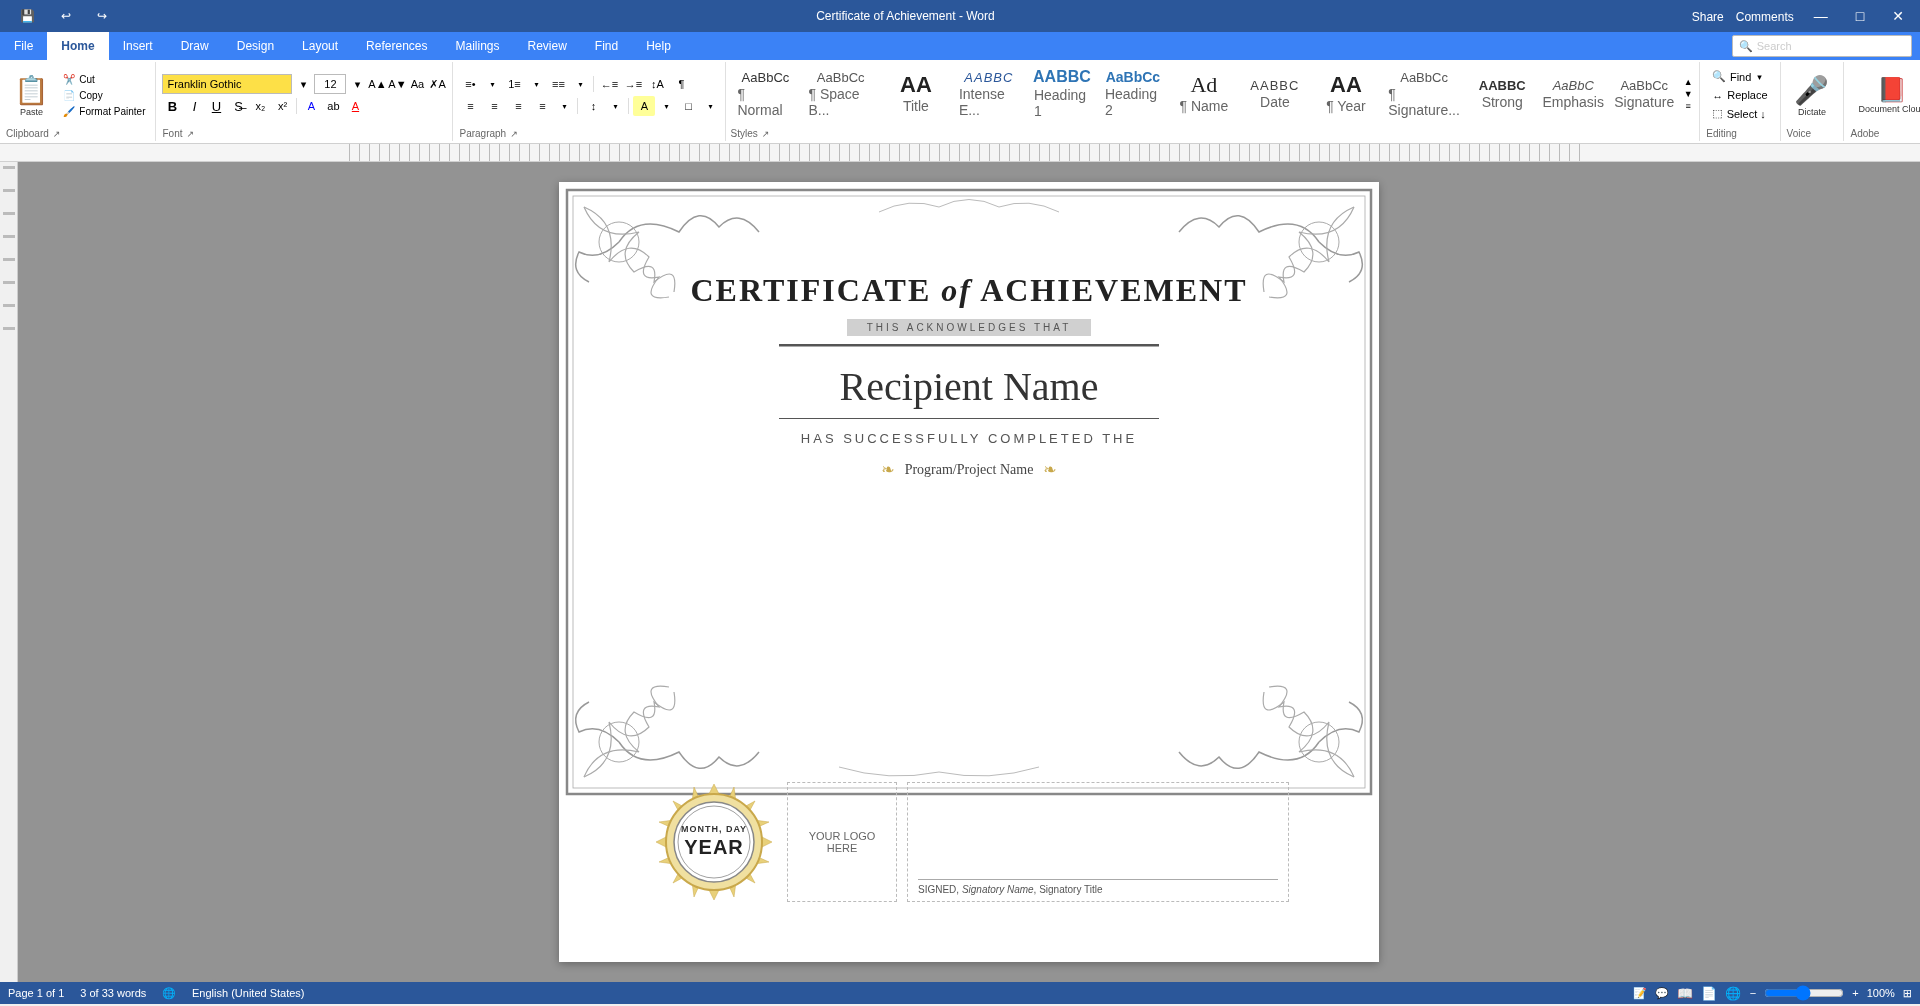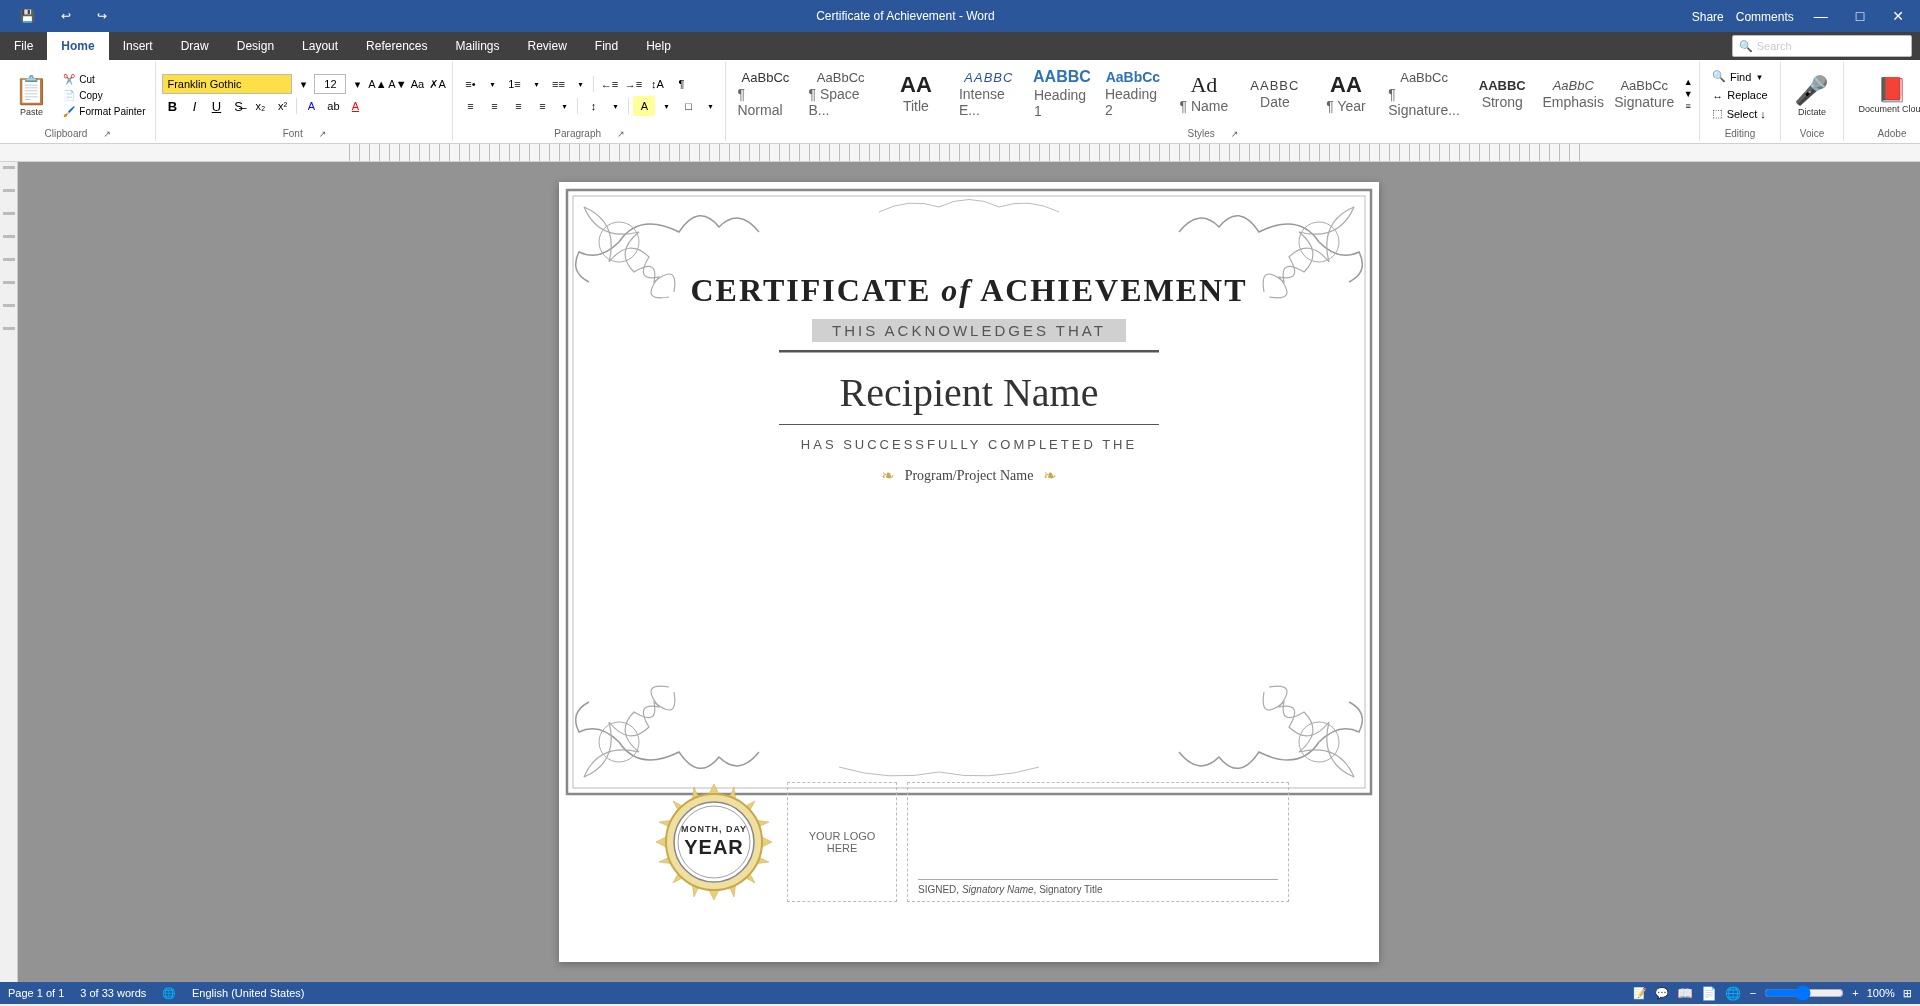--- a/index.html
+++ b/index.html
@@ -39,21 +39,21 @@
       font-size: 12px;
       color: white;
     }
 
     
     .ribbon {
       background: white;
       border-bottom: 1px solid #d0d0d0;
     }
     .ribbon-tabs {
-      background: #404040;
+      background: #3b82f6;
       display: flex;
       height: 28px;
     }
     .ribbon-tab {
       padding: 0 14px;
       color: white;
       font-size: 12px;
       display: flex;
       align-items: center;
       cursor: pointer;
@@ -84,23 +84,23 @@
       flex: 1;
       gap: 2px;
     }
     .ribbon-group-label {
       font-size: 10px;
       color: #666;
       margin-top: auto;
       padding-top: 2px;
       display: flex;
       align-items: center;
-      gap: 16px;
+      gap: 4px;
       width: 100%;
-      justify-content: center;
+      justify-content: flex-start;
     }
     .ribbon-btn {
       display: flex;
       flex-direction: column;
       align-items: center;
       padding: 2px 4px;
       cursor: pointer;
       border-radius: 2px;
       font-size: 10px;
       min-width: 32px;
@@ -293,21 +293,21 @@
       letter-spacing: 2px;
       color: #222;
       text-align: center;
       margin-bottom: 10px;
     }
     .cert-title em {
       font-style: italic;
     }
 
     .cert-subtitle {
-      font-size: 15px;
+      font-size: 10px;
       letter-spacing: 3px;
       color: #555;
       text-align: center;
       background: #d0d0d0;
       padding: 3px 20px;
       margin-bottom: 4px;
     }
 
     .cert-line {
       width: 380px;

